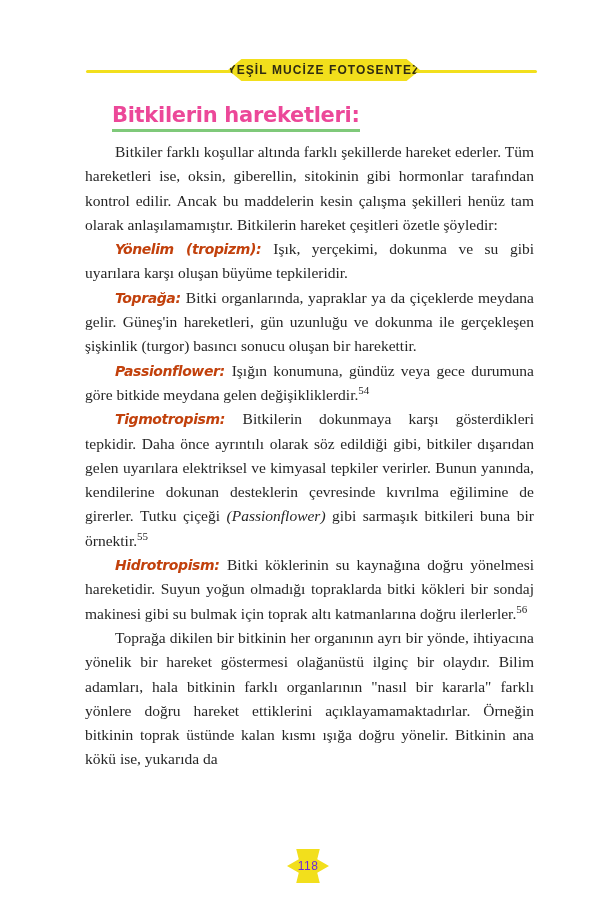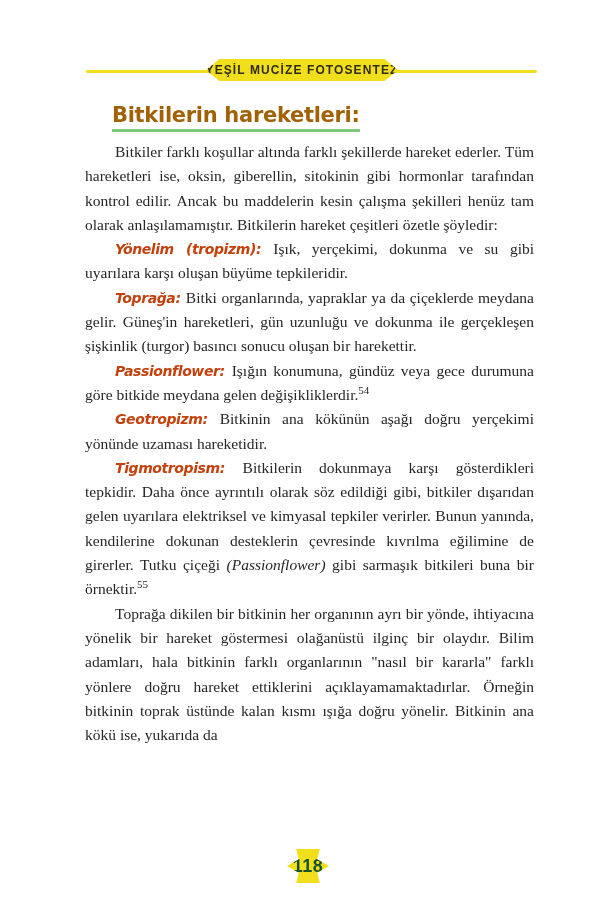--- a/index.html
+++ b/index.html
@@ -8,37 +8,37 @@
     font-family:"Liberation Serif", serif;
   }
   .page{position:absolute;inset:0;}
 
   
   .header-rule{
     position:absolute;left:86px;top:70px;width:451px;height:3px;
     background:#F2DF1C;border-radius:2px;
   }
   .header-band{
-    position:absolute;left:206px;top:58px;width:192px;height:24px;
+    position:absolute;left:228px;top:58px;width:192px;height:24px;
     background:#F2DF1C;
     clip-path:polygon(0 50%, 7% 4%, 93% 4%, 100% 50%, 93% 96%, 7% 96%);
     display:flex;align-items:center;justify-content:center;
   }
   .header-band span{
     font-family:"Liberation Sans", sans-serif;
     font-weight:bold;font-size:12px;letter-spacing:1.1px;color:#302C12;
     white-space:nowrap;
   }
 
   
   h1.section-heading{
     position:absolute;left:112px;top:103px;margin:0;
     font-family:"DejaVu Sans", sans-serif;
     font-weight:bold;font-size:21px;line-height:24px;letter-spacing:-0.3px;
-    color:#a16207;
+    color:#ec4899;
     padding-bottom:2px;border-bottom:3px solid #7FC97A;
   }
 
   
   main.body-text{
     position:absolute;left:85px;top:140px;width:449px;
     font-size:15.5px;line-height:24.3px;color:#262626;
     text-align:justify;
   }
   main.body-text p{margin:0;text-indent:30px;}
@@ -52,42 +52,42 @@
 
   
   .pagenum-badge{
     position:absolute;left:50%;top:849px;transform:translateX(-50%);
     width:42px;height:34px;background:#F2DF1C;
     clip-path:polygon(22% 0, 78% 0, 72% 30%, 100% 50%, 72% 70%, 78% 100%, 22% 100%, 28% 70%, 0 50%, 28% 30%);
     display:flex;align-items:center;justify-content:center;
   }
   .pagenum-badge span{
     font-family:"Liberation Sans", sans-serif;
-    font-weight:bold;font-size:18px;color:#14532d;letter-spacing:0.5px;
+    font-weight:normal;font-size:12px;color:#6d28d9;letter-spacing:0.5px;
   }
 </style>
 </head>
 <body>
 
 <div class="page">
 
   <div class="header-rule"></div>
   <div class="header-band">
     <span>YEŞİL MUCİZE FOTOSENTEZ</span>
   </div>
 
   <h1 class="section-heading">Bitkilerin hareketleri:</h1>
 
   <main class="body-text" id="body-text">
       <p><span>Bitkiler farklı koşullar altında farklı şekillerde hareket ederler. Tüm hareketleri ise, oksin, giberellin, sitokinin gibi hormonlar tarafından kontrol edilir. Ancak bu maddelerin kesin çalışma şekilleri henüz tam olarak anlaşılamamıştır. Bitkilerin hareket çeşitleri özetle şöyledir:</span></p>
       <p><span class="lead">Yönelim (tropizm): </span><span>Işık, yerçekimi, dokunma ve su gibi uyarılara karşı oluşan büyüme tepkileridir.</span></p>
       <p><span class="lead">Toprağa: </span><span>Bitki organlarında, yapraklar ya da çiçeklerde meydana gelir. Güneş'in hareketleri, gün uzunluğu ve dokunma ile gerçekleşen şişkinlik (turgor) basıncı sonucu oluşan bir harekettir.</span></p>
       <p><span class="lead">Passionflower: </span><span>Işığın konumuna, gündüz veya gece durumuna göre bitkide meydana gelen değişikliklerdir.</span><sup>54</sup></p>
-      <p><span class="lead">Geotropizm: </span><span>Bitkinin ana kökünün aşağı doğru yerçekimi yönünde uzaması hareketidir.</span></p>
       <p><span class="lead">Tigmotropism: </span><span>Bitkilerin dokunmaya karşı gösterdikleri tepkidir. Daha önce ayrıntılı olarak söz edildiği gibi, bitkiler dışarıdan gelen uyarılara elektriksel ve kimyasal tepkiler verirler. Bunun yanında, kendilerine dokunan desteklerin çevresinde kıvrılma eğilimine de girerler. Tutku çiçeği </span><span class="it">(Passionflower)</span><span> gibi sarmaşık bitkileri buna bir örnektir.</span><sup>55</sup></p>
+      <p><span class="lead">Hidrotropism: </span><span>Bitki köklerinin su kaynağına doğru yönelmesi hareketidir. Suyun yoğun olmadığı topraklarda bitki kökleri bir sondaj makinesi gibi su bulmak için toprak altı katmanlarına doğru ilerlerler.</span><sup>56</sup></p>
       <p><span>Toprağa dikilen bir bitkinin her organının ayrı bir yönde, ihtiyacına yönelik bir hareket göstermesi olağanüstü ilginç bir olaydır. Bilim adamları, hala bitkinin farklı organlarının "nasıl bir kararla" farklı yönlere doğru hareket ettiklerini açıklayamamaktadırlar. Örneğin bitkinin toprak üstünde kalan kısmı ışığa doğru yönelir. Bitkinin ana kökü ise, yukarıda da</span></p>
     </main>
 
   <div class="pagenum-badge">
     <span>118</span>
   </div>
 
 </div>
 
 </body></html>

